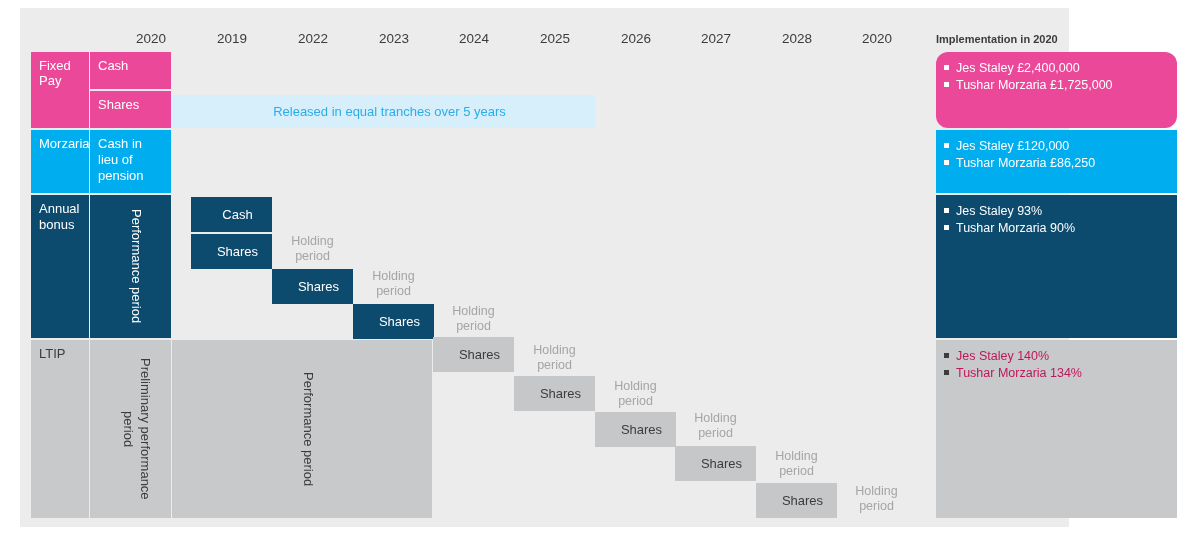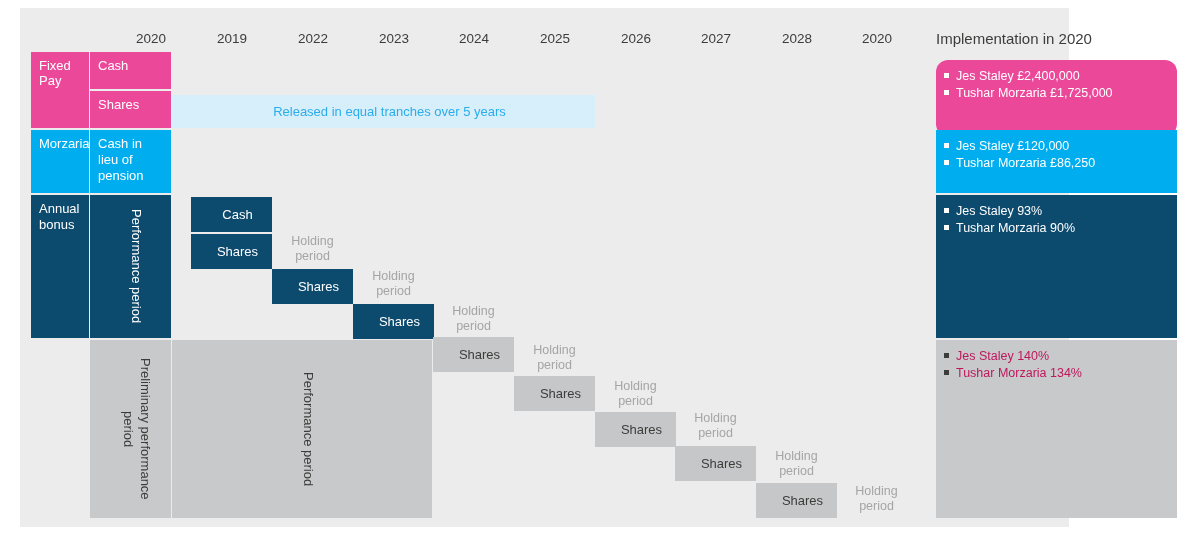--- a/index.html
+++ b/index.html
@@ -34,23 +34,24 @@
     font-size: 13.5px;
     color: #3c3c3b;
     white-space: nowrap;
   }
   #impl-title {
     position: absolute;
     left: 916px;
     top: 22px;
     height: 18px;
     line-height: 18px;
-    font-size: 15px;
+    font-size: 11px;
     color: #3c3c3b;
     white-space: nowrap;
+    font-weight: bold;
   }
 
   
   .cell {
     position: absolute;
     box-sizing: border-box;
     font-size: 13px;
     color: #ffffff;
     overflow: hidden;
     padding-left: 12px;
@@ -165,20 +166,21 @@
   <div class="cell ltblue center" style="left:252px;top:261px;width:81px;height:35px;">Shares</div>
 
   <div class="holding" style="left:333px;top:261px;width:81px;">Holding
 period</div>
 
   <div class="cell ltblue center" style="left:333px;top:296px;width:81px;height:35px;">Shares</div>
 
   <div class="holding" style="left:413px;top:296px;width:81px;">Holding
 period</div>
 
+  <div class="cell grey pad" style="left:11px;top:332px;width:58px;height:178px;color:#3c3c3b;">LTIP</div>
 
   <div class="cell grey center" style="left:70px;top:332px;width:81px;height:178px;color:#3c3c3b;">
       <span class="vert" style="line-height: 17px; text-align: center;">Preliminary performance period</span>
     </div>
 
   <div class="cell grey center" style="left:152px;top:332px;width:260px;height:178px;color:#3c3c3b;">
       <span class="vert" style="line-height: 17px; text-align: center;">Performance period</span>
     </div>
 
   <div class="cell greymid center" style="left:413px;top:329px;width:81px;height:35px;color:#3c3c3b;">Shares</div>
@@ -194,21 +196,21 @@
 period</div>
 
   <div class="cell greymid center" style="left:655px;top:438px;width:81px;height:35px;color:#3c3c3b;">Shares</div>
   <div class="holding" style="left:736px;top:441px;width:81px;">Holding
 period</div>
 
   <div class="cell greymid center" style="left:736px;top:475px;width:81px;height:35px;color:#3c3c3b;">Shares</div>
   <div class="holding" style="left:816px;top:476px;width:81px;">Holding
 period</div>
 
-  <div class="impl-box navy impl-white" style="top:52px;height:76px;border-radius:12px;">
+  <div class="impl-box navy impl-white" style="top:44px;height:76px;border-radius:12px;">
     <div class="impl-line">
       <span class="bullet"></span>
       <span>Jes Staley £2,400,000</span>
     </div>
     <div class="impl-line">
       <span class="bullet"></span>
       <span>Tushar Morzaria £1,725,000</span>
     </div>
   </div>
 

